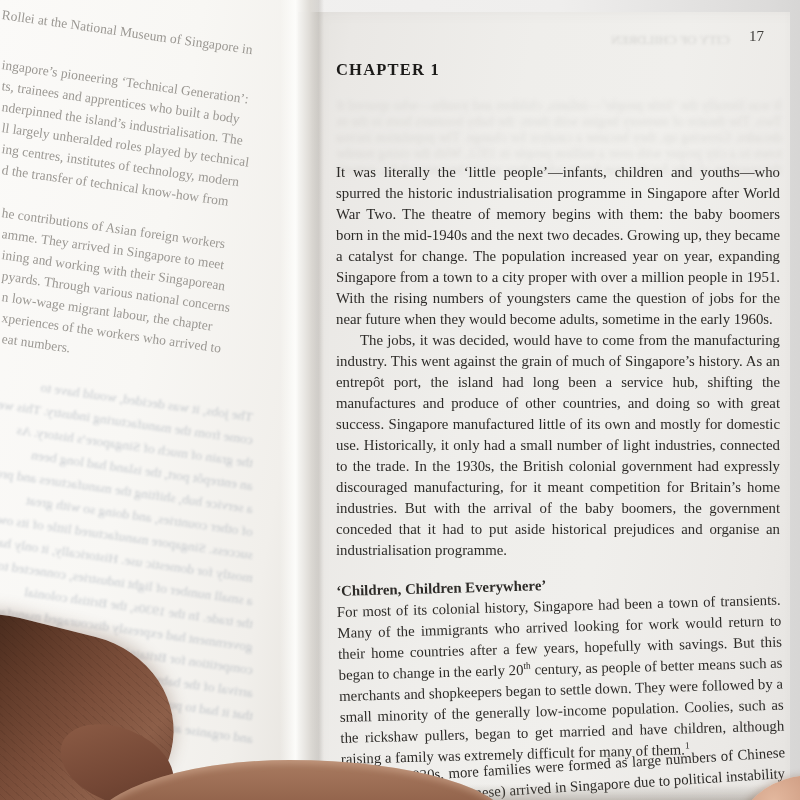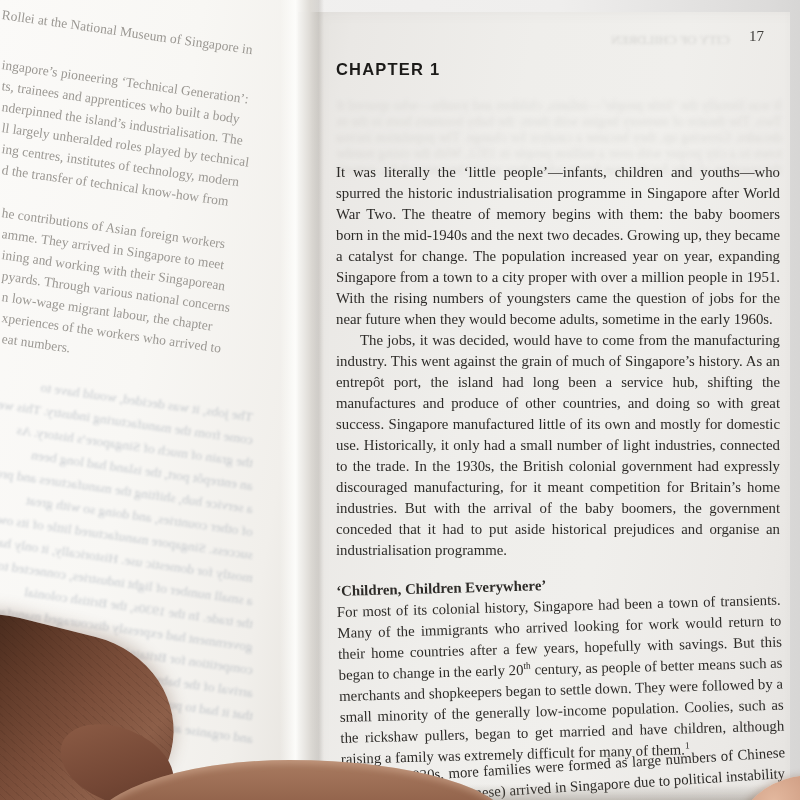--- a/index.html
+++ b/index.html
@@ -29,21 +29,21 @@
   
   .right-page{position:absolute;left:298px;top:12px;width:492px;height:794px;border-radius:0 0 4px 3px;
               background:linear-gradient(100deg,#e3e1dd 0%,#eae8e5 9%,#efeeeb 38%,#f0efec 62%,#ebe9e6 88%,#e6e4e1 100%);
               box-shadow:inset 20px 0 24px -16px rgba(85,80,72,.35), inset 0 -14px 16px -12px rgba(120,112,100,.30);
               overflow:hidden;}
   .page-number{position:absolute;right:26px;top:16px;font-size:15px;color:#3e3c39;}
   .hdr-smudge{position:absolute;right:60px;top:20px;}
   .hdr-smudge-line{white-space:nowrap;font-size:13px;color:#b9b8b5;opacity:.5;filter:blur(1.8px);
                    transform:scaleX(-1);}
   .chapter-heading{position:absolute;left:38px;top:48px;display:flex;gap:27px;
-                   font-family:Liberation Sans, sans-serif;font-weight:bold;
+                   font-family:Liberation Serif, serif;font-weight:bold;
                    font-size:16.5px;letter-spacing:1.2px;color:#1c1b19;white-space:nowrap;}
   .heading-smudge{position:absolute;left:38px;top:86px;width:446px;}
   .hsm-line{white-space:nowrap;font-size:14px;line-height:16px;color:#c9c8c5;opacity:.45;
             filter:blur(2px);transform:scaleX(-1);overflow:hidden;max-width:446px;}
   .body-text{position:absolute;left:38px;top:150px;width:444px;font-size:14.8px;line-height:21px;
              color:#2d2b28;text-align:justify;}
   .body-text p{margin:0;}
   .p-indent{text-indent:24px;}
   sup{font-size:9.5px;line-height:0;}
   .lower-warp{transform:rotate(-1.6deg);transform-origin:0 0;}

